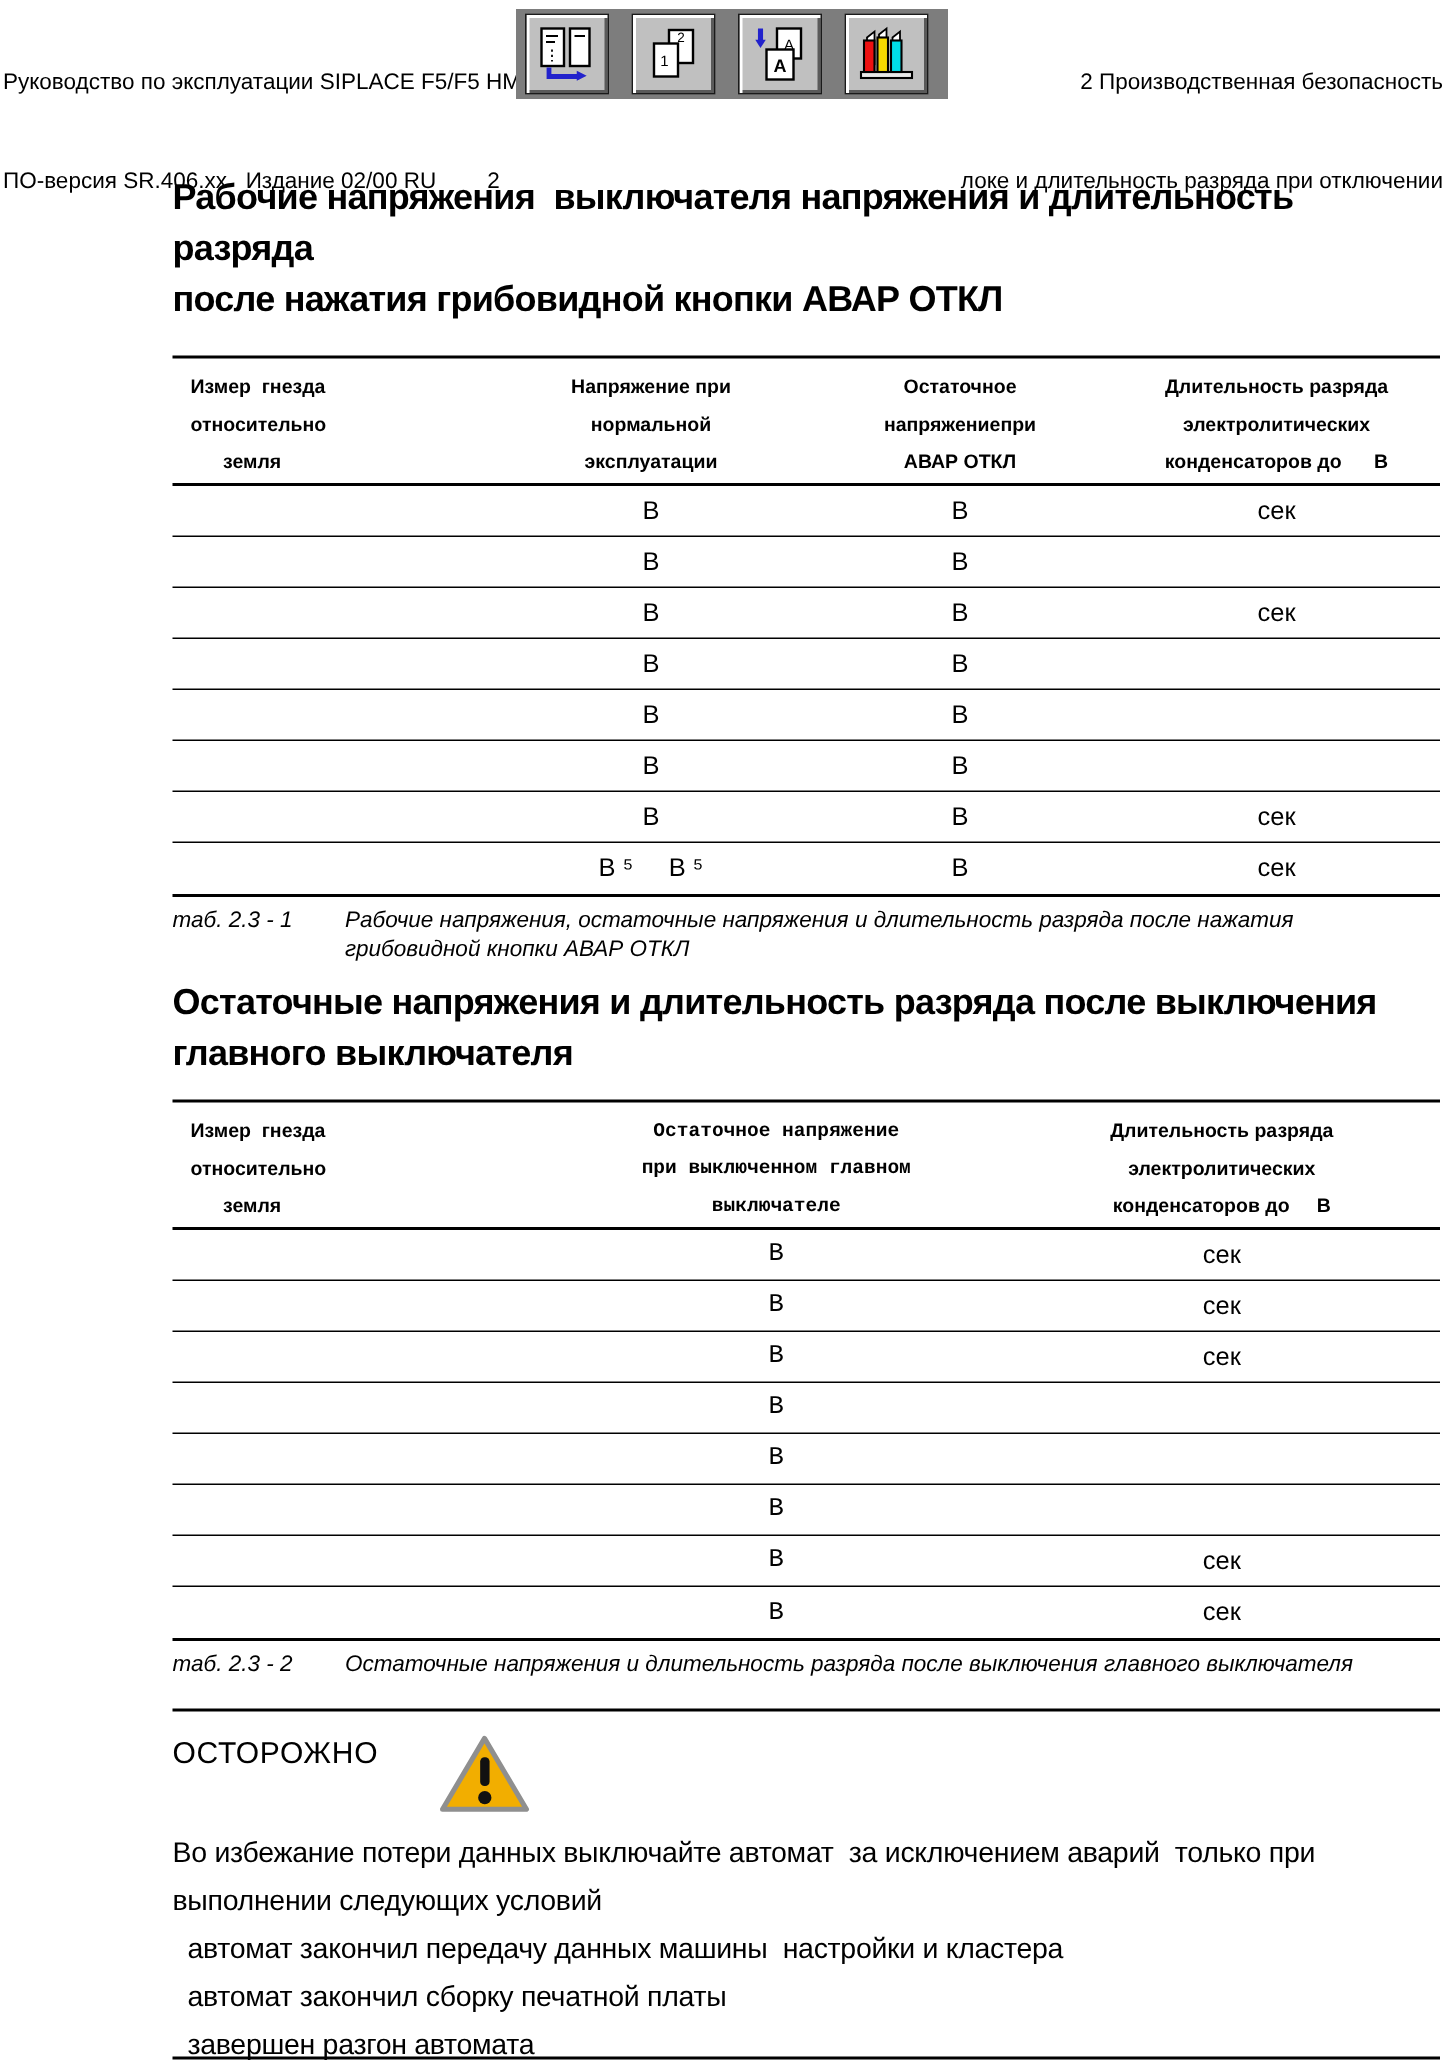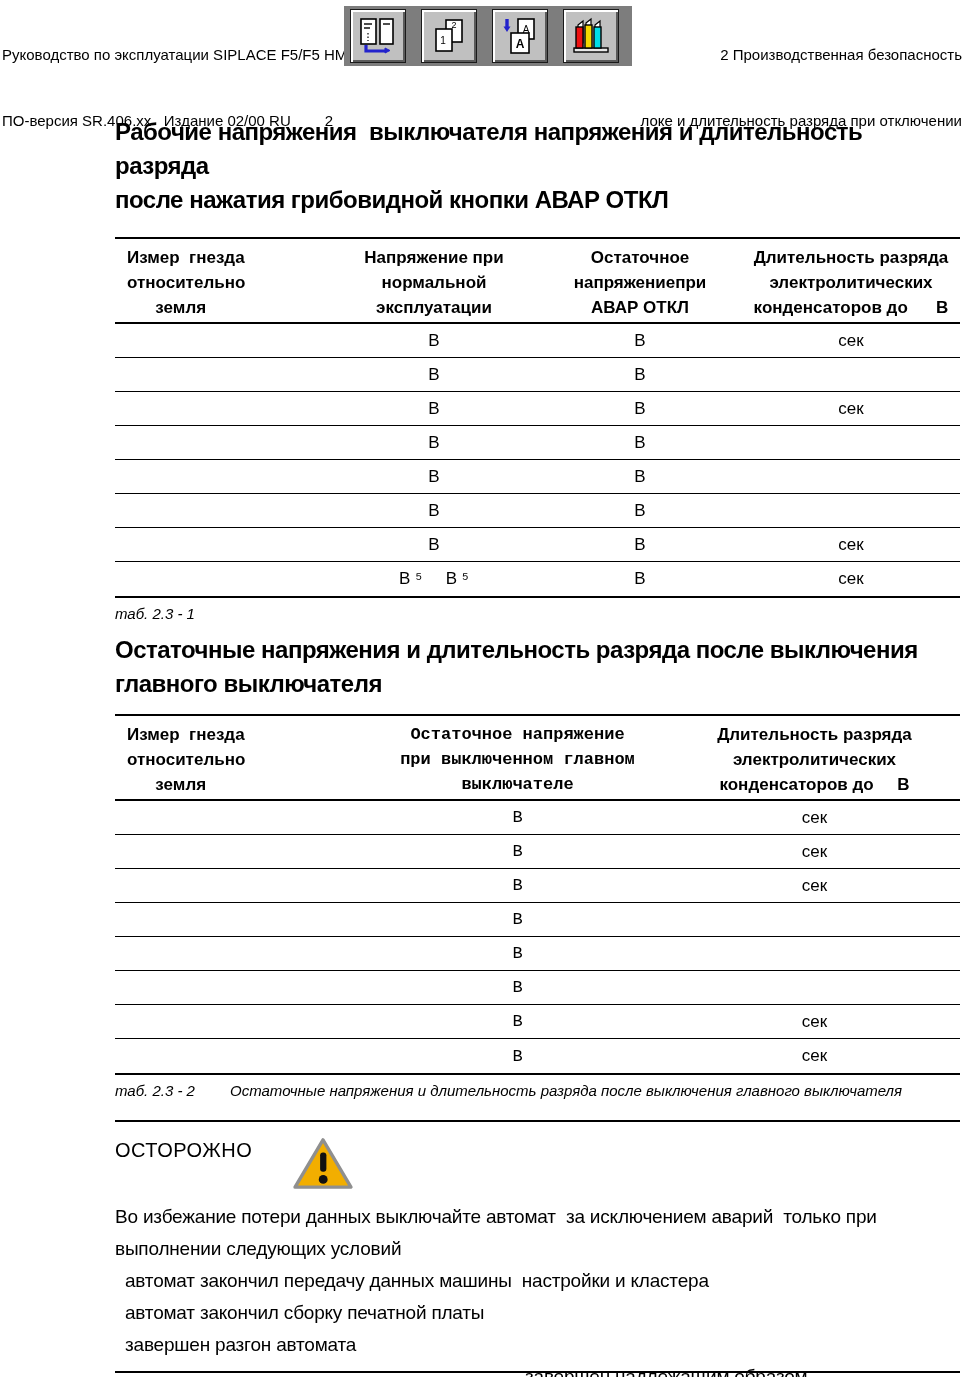--- a/index.html
+++ b/index.html
@@ -33,21 +33,21 @@
     font-weight:bold; font-size:24px; line-height:34px; letter-spacing:-0.5px;
     white-space:pre-wrap;
   }
   .doc-title.second { margin-top:10px; }
 
   
   .tbl { width:845px; border-top:2px solid #000; border-bottom:2px solid #000; margin-top:20px; }
   .tbl2 { margin-top:13px; }
   .hrow { display:flex; border-bottom:2px solid #000; padding:6px 0 2px 0; }
   .hcell {
-    font-weight:bold; font-size:17px; line-height:25px; white-space:pre-wrap; text-align:center;
+    font-weight:bold; font-size:13px; line-height:25px; white-space:pre-wrap; text-align:center;
   }
   .hcell.first { text-align:left; padding-left:12px; }
   .row { display:flex; align-items:center; height:34px; border-bottom:1.5px solid #000; }
   .row:last-child { border-bottom:none; }
   .cell { font-size:17px; text-align:center; white-space:pre-wrap; }
   
   .t1c1 { width:215px; } .t1c2 { width:208px; } .t1c3 { width:204px; } .t1c4 { width:218px; }
   
   .t2c1 { width:215px; } .t2c2 { width:375px;font-family:Liberation Mono, monospace; } .t2c3 { width:255px; padding-right:36px; }
 
@@ -200,20 +200,22 @@
       <div class="row">
         <div class="cell t1c1"></div>
         <div class="cell t1c2">В ⁵     В ⁵</div>
         <div class="cell t1c3">В</div>
         <div class="cell t1c4">сек</div>
       </div>
     </div>
 
     <div class="caption">
       <div class="lbl">таб. 2.3 - 1</div>
+      <div class="txt">Рабочие напряжения, остаточные напряжения и длительность разряда после нажатия
+грибовидной кнопки АВАР ОТКЛ</div>
     </div>
 
     <div class="doc-title second">Остаточные напряжения и длительность разряда после выключения
 главного выключателя</div>
 
     <div class="tbl tbl2">
       <div class="hrow">
         <div class="hcell first t2c1">Измер  гнезда
 относительно
       земля</div>

